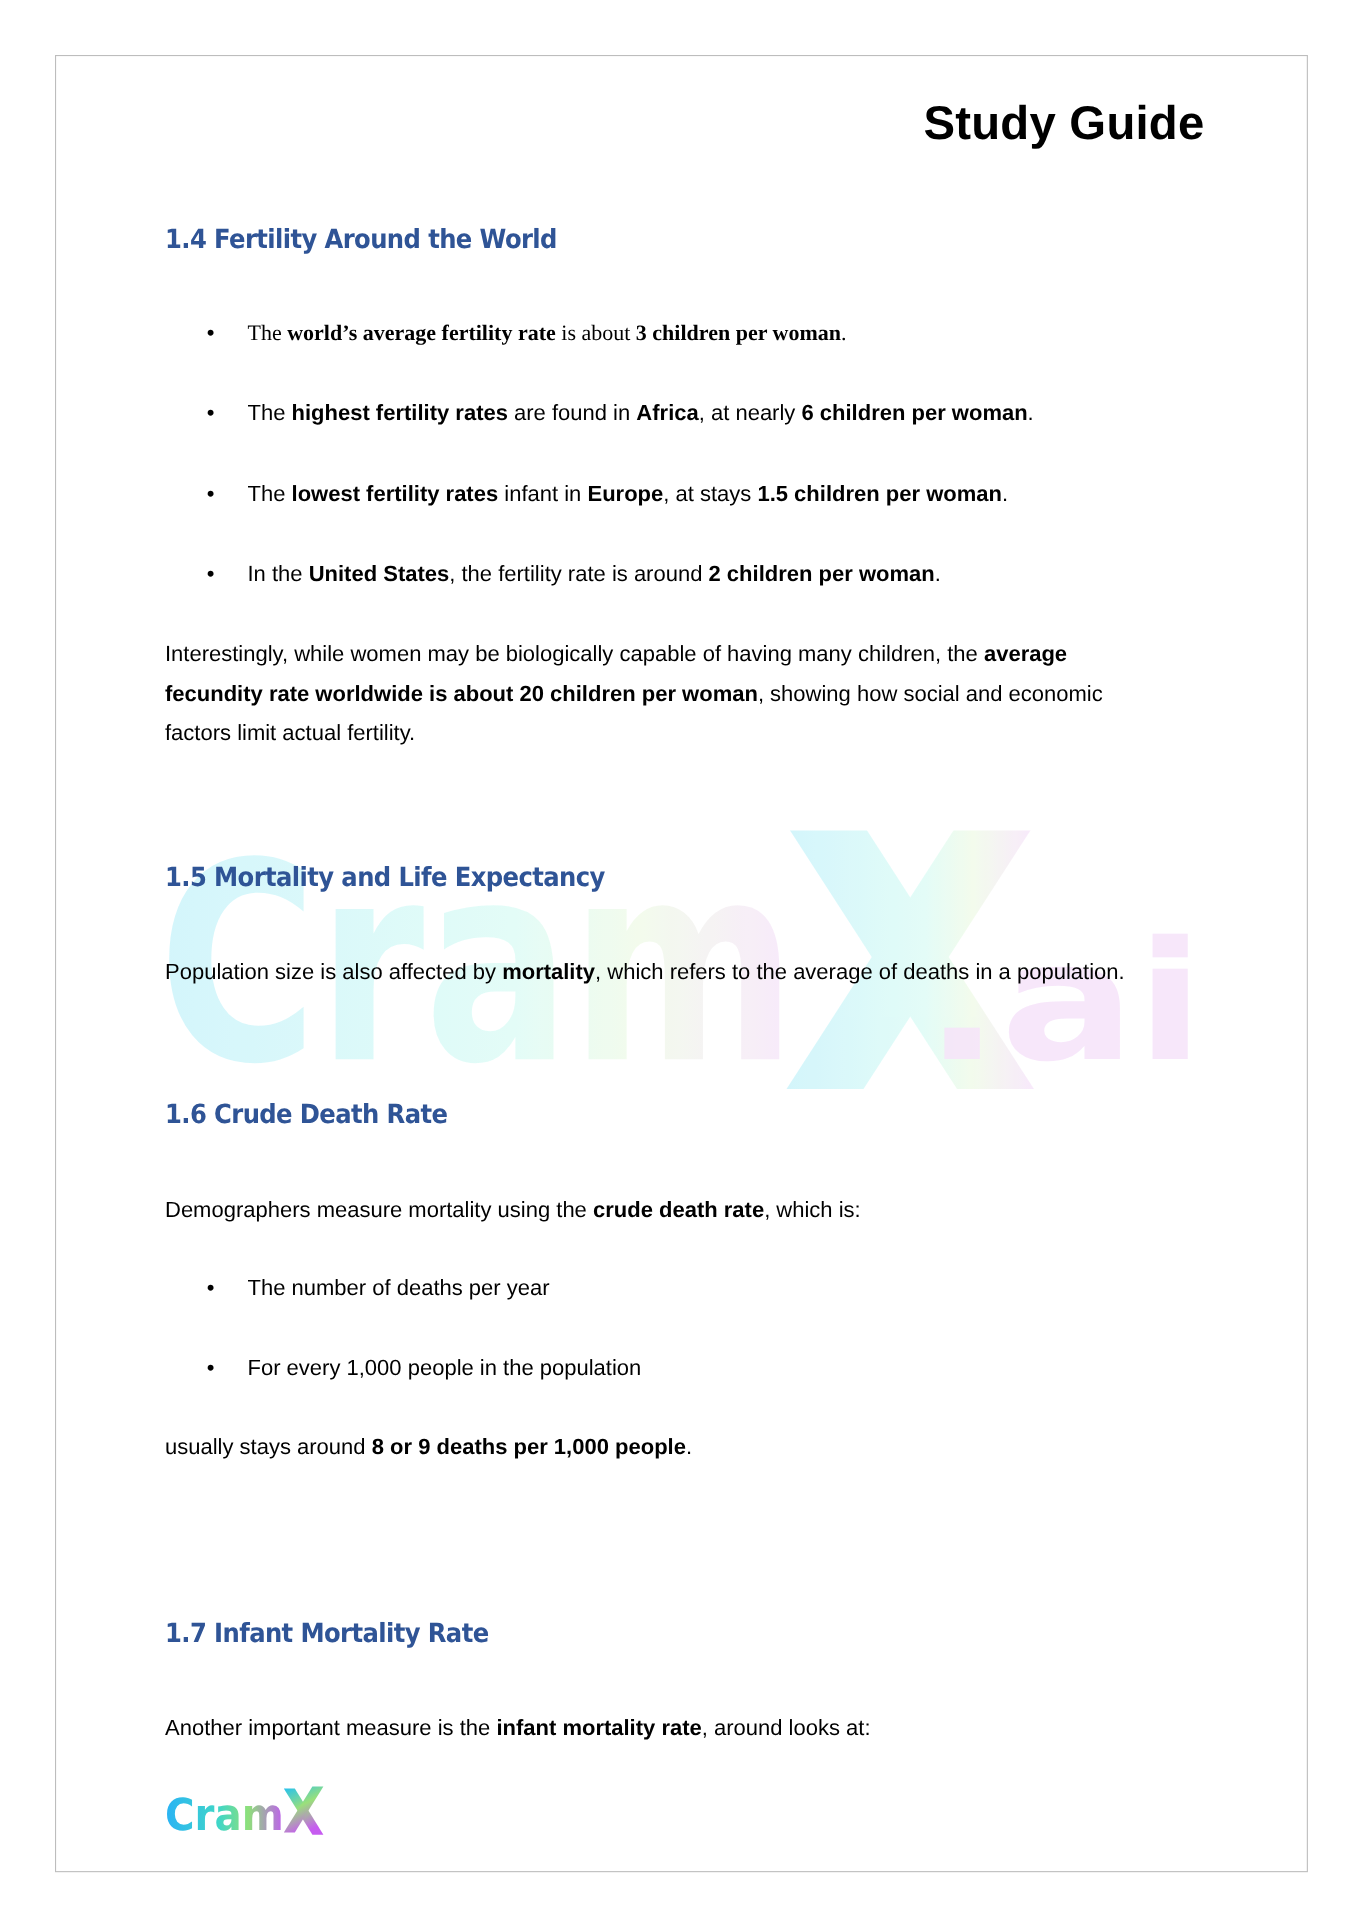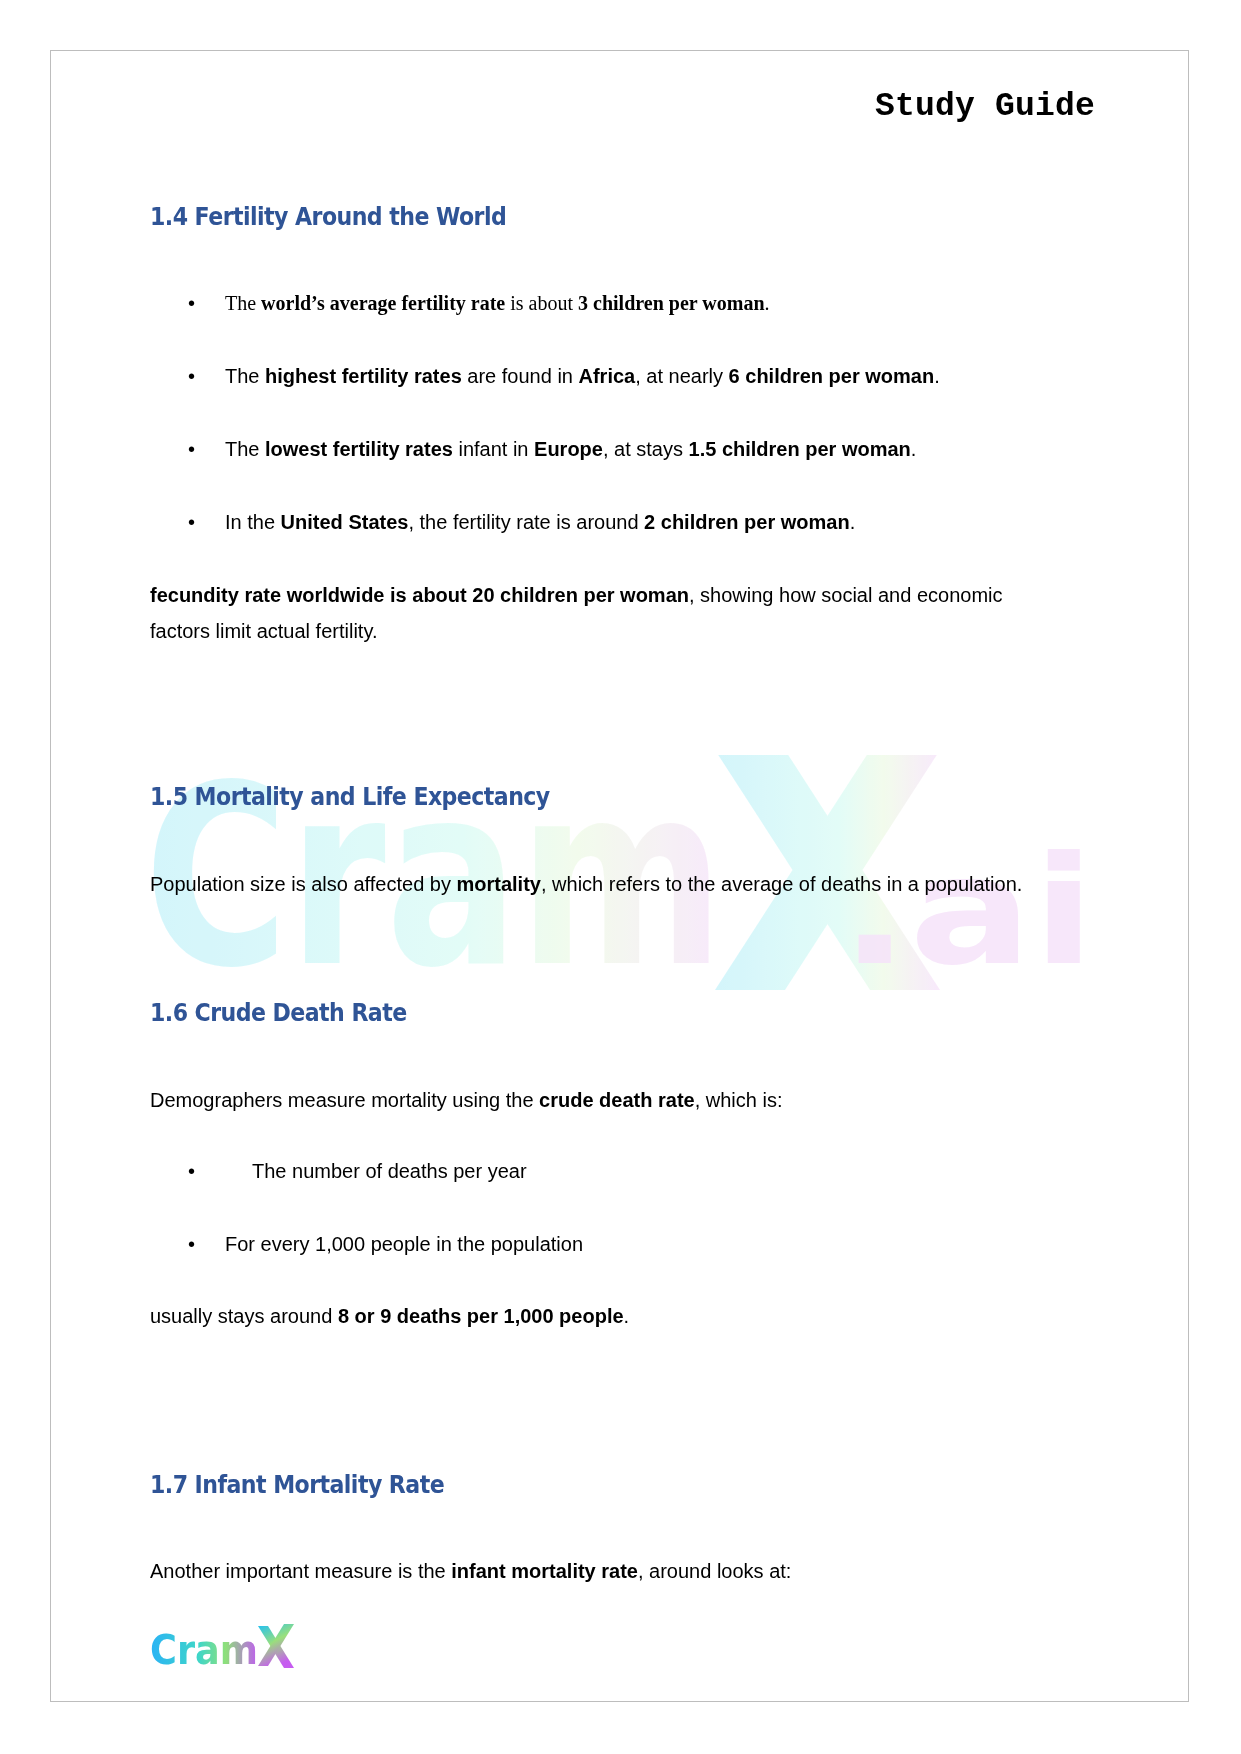--- a/index.html
+++ b/index.html
@@ -1,21 +1,21 @@
 <!DOCTYPE html>
 <html><head>
 <meta charset="utf-8">
 <style>
   html, body { margin:0; padding:0; background:#ffffff; }
   body { width:1241px; height:1754px; position:relative; overflow:hidden;
          font-family:"Liberation Sans", sans-serif; color:#000; }
   .page-border { position:absolute; left:50px; top:50px; width:1139px; height:1652px;
                  border:1px solid #bdbdbd; box-sizing:border-box; }
-  .header-title { position:absolute; right:146px; top:88px; font-size:33px; font-weight:bold;
-                  letter-spacing:0.2px;font-family:Liberation Mono, monospace; }
+  .header-title { position:absolute; right:146px; top:88px; font-size:43px; font-weight:bold;
+                  letter-spacing:0.2px; }
   .h2 { position:absolute; left:150px; font-family:"DejaVu Sans", sans-serif; font-weight:bold;
         color:#2f5496; font-size:24px; letter-spacing:-0.6px; transform:scaleX(0.92);
         transform-origin:left center; }
   .bullet { position:absolute; left:188px; font-size:20px; }
   .bullet-text { position:absolute; left:225px; font-size:20px; white-space:nowrap; }
   .para { position:absolute; left:150px; font-size:20px; line-height:36px; white-space:nowrap; }
   b { font-weight:bold; }
 
   
   .watermark { position:absolute; left:150px; top:755px; width:945px; height:240px;
@@ -57,36 +57,37 @@
   <div class="bullet" style="top:365px;">•</div>
   <div class="bullet-text" style="top:365px;"><span>The </span><b>highest fertility rates</b><span> are found in </span><b>Africa</b><span>, at nearly </span><b>6 children per woman</b><span>.</span></div>
 
   <div class="bullet" style="top:438px;">•</div>
   <div class="bullet-text" style="top:438px;"><span>The </span><b>lowest fertility rates</b><span> infant in </span><b>Europe</b><span>, at stays </span><b>1.5 children per woman</b><span>.</span></div>
 
   <div class="bullet" style="top:511px;">•</div>
   <div class="bullet-text" style="top:511px;"><span>In the </span><b>United States</b><span>, the fertility rate is around </span><b>2 children per woman</b><span>.</span></div>
 
   <div class="para" style="top:577px;">
+      <div><span>Interestingly, while women may be biologically capable of having many children, the </span><b>average</b></div>
       <div><b>fecundity rate worldwide is about 20 children per woman</b><span>, showing how social and economic</span></div>
       <div><span>factors limit actual fertility.</span></div>
     </div>
 
   <div class="h2" style="top:783px;">1.5 Mortality and Life Expectancy</div>
   <div class="para" style="top:866px;">
       <div><span>Population size is also affected by </span><b>mortality</b><span>, which refers to the average of deaths in a population.</span></div>
     </div>
 
   <div class="h2" style="top:999px;">1.6 Crude Death Rate</div>
   <div class="para" style="top:1082px;">
       <div><span>Demographers measure mortality using the </span><b>crude death rate</b><span>, which is:</span></div>
     </div>
 
   <div class="bullet" style="top:1160px;">•</div>
-  <div class="bullet-text" style="top:1160px;margin-left:27px;"><span>The number of deaths per year</span></div>
+  <div class="bullet-text" style="top:1160px;"><span>The number of deaths per year</span></div>
 
   <div class="bullet" style="top:1233px;">•</div>
   <div class="bullet-text" style="top:1233px;"><span>For every 1,000 people in the population</span></div>
 
   <div class="para" style="top:1298px;">
       <div><span>usually stays around </span><b>8 or 9 deaths per 1,000 people</b><span>.</span></div>
     </div>
 
   <div class="h2" style="top:1471px;">1.7 Infant Mortality Rate</div>
   <div class="para" style="top:1553px;">

